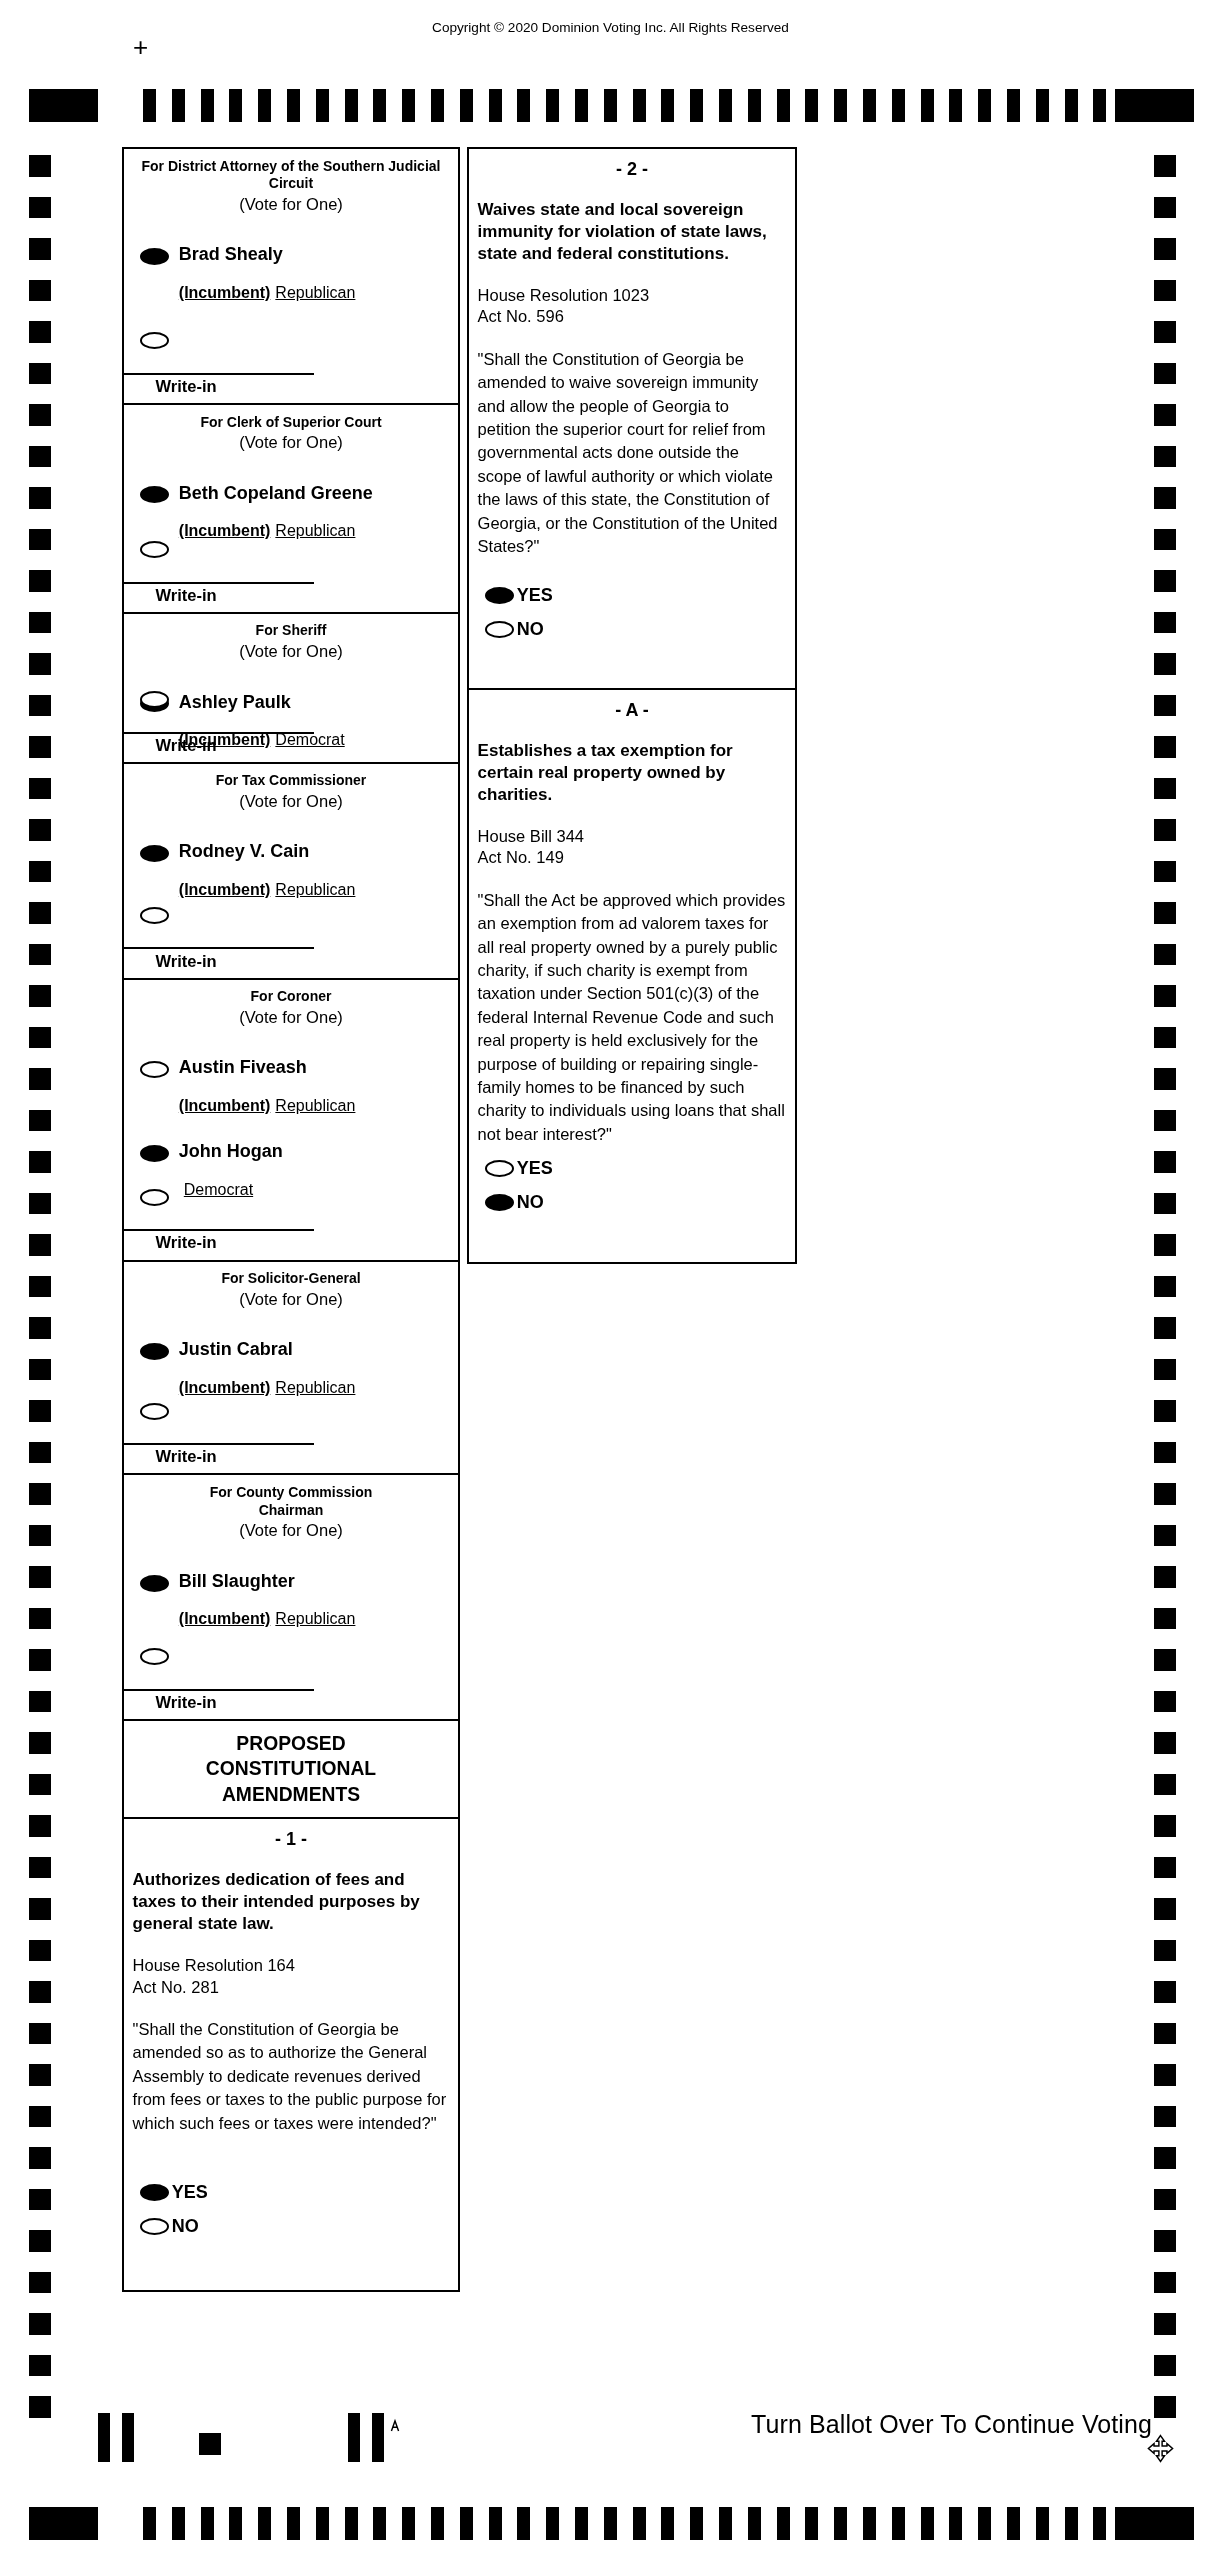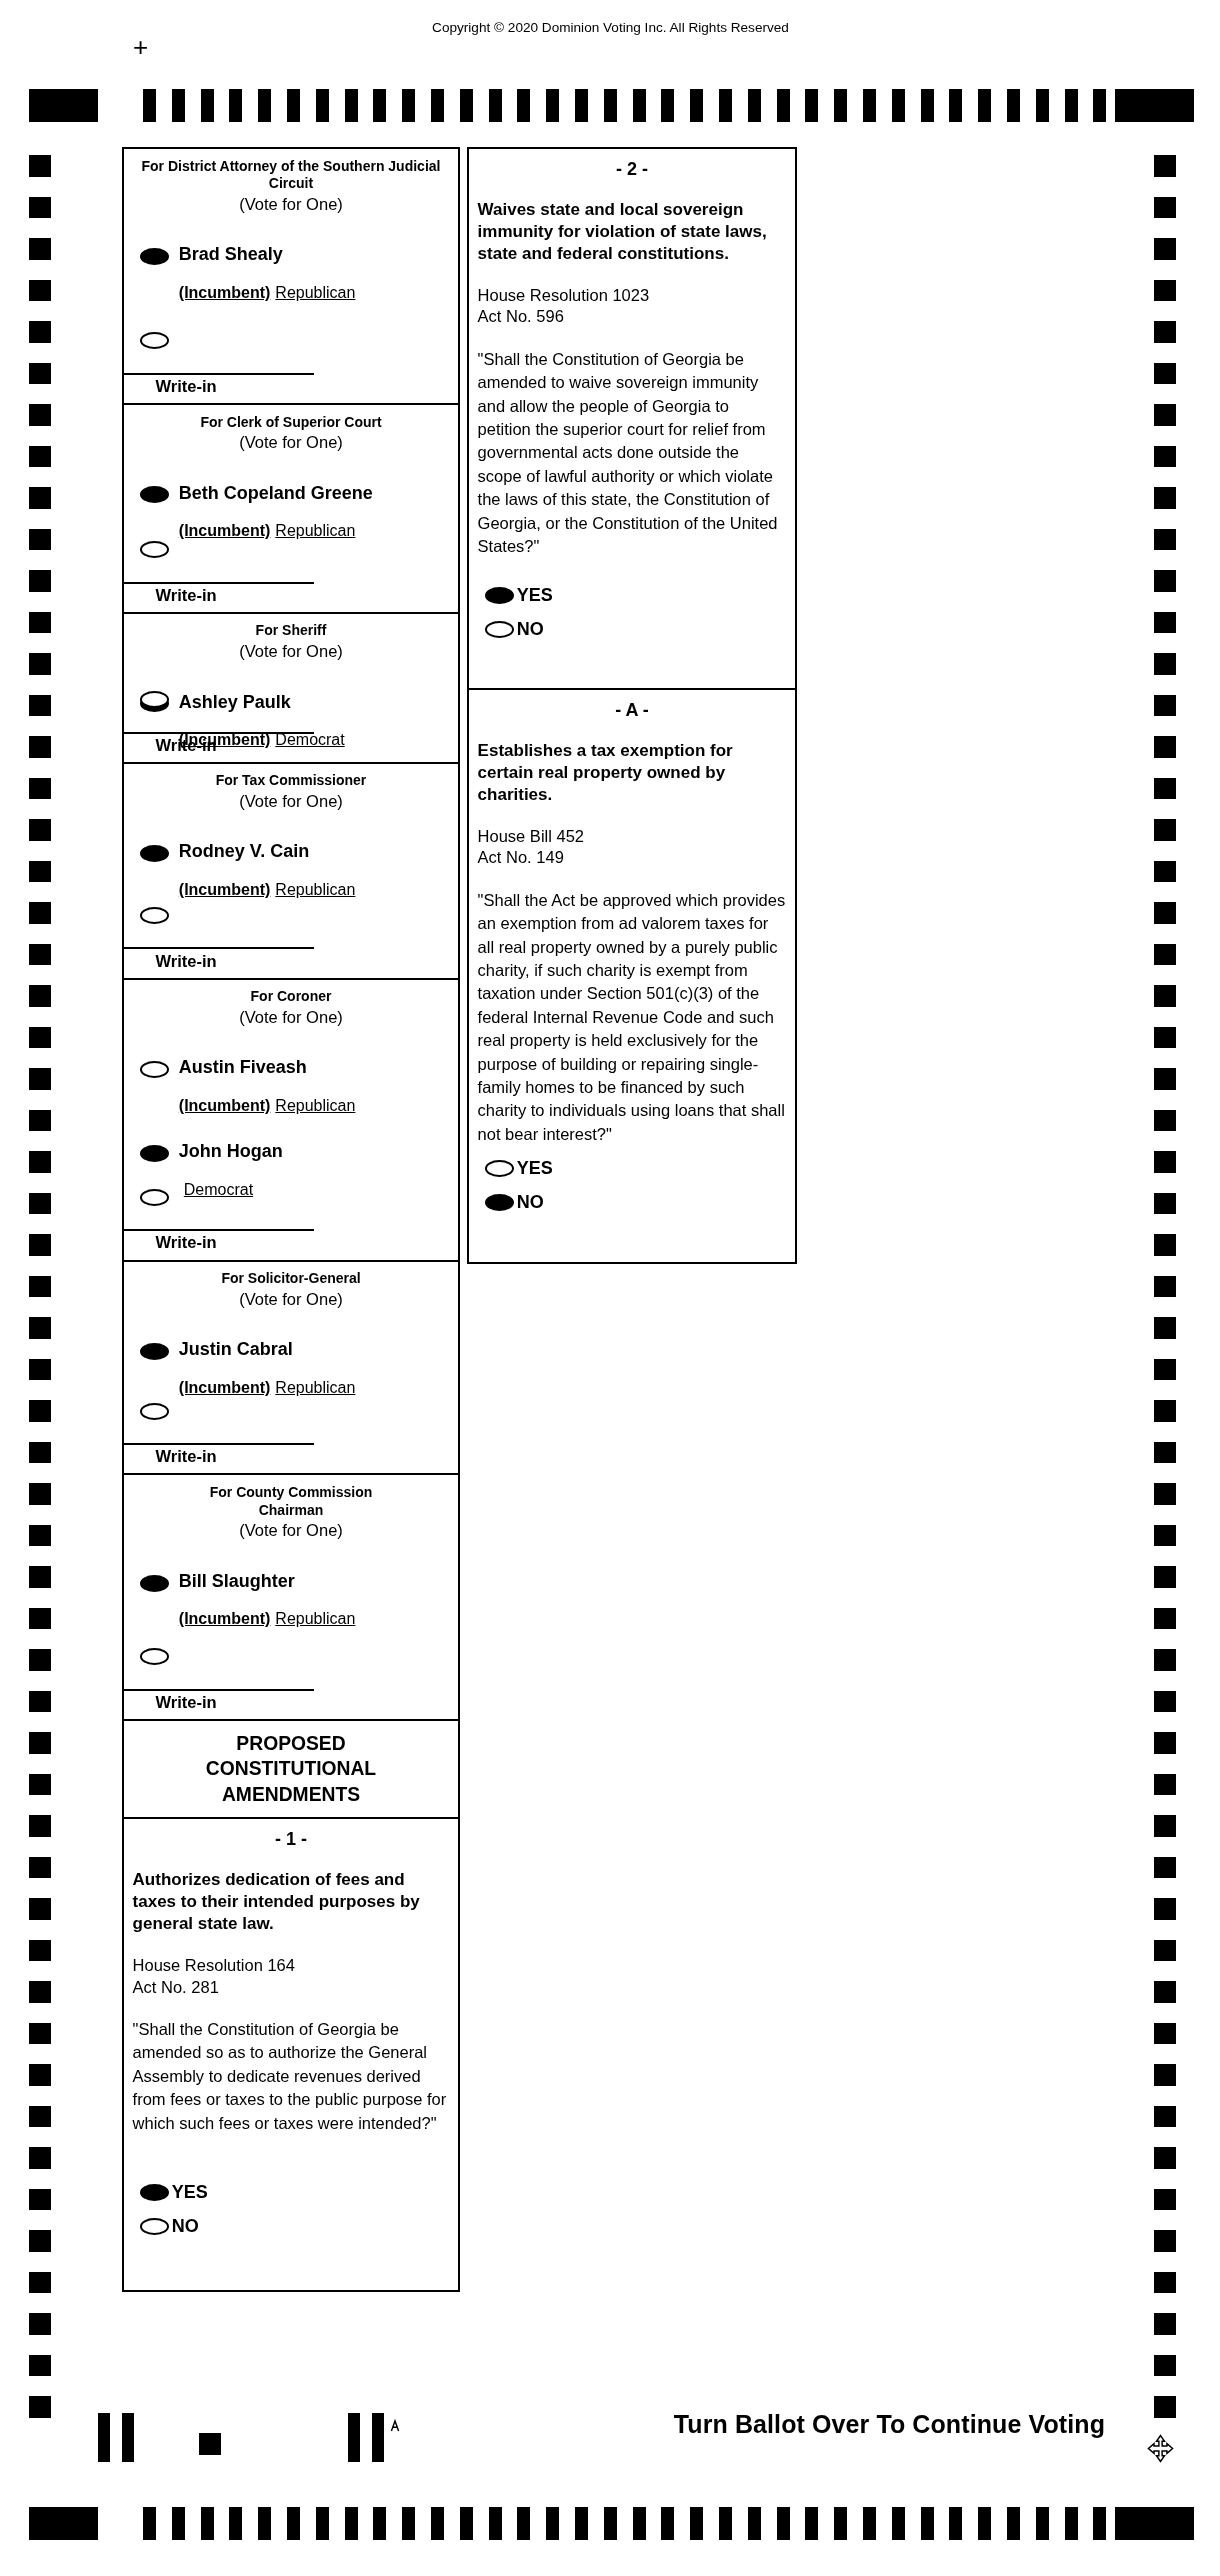--- a/index.html
+++ b/index.html
@@ -49,22 +49,22 @@
 
   .mnum { font-size:18px; font-weight:bold; text-align:center; padding-top:10px; }
   .msummary { font-size:17px; font-weight:bold; line-height:1.3; margin:18.6px 8.6px 0; }
   .mref { font-size:16.5px; line-height:1.3; margin:20px 8.6px 0; }
   .mquestion { font-size:16.5px; line-height:1.42; margin:20px 8.6px 0; }
   .choice { display:flex; align-items:center; gap:3px; margin:21.5px 0 0 15.8px; }
   .choice + .choice { margin-top:13px; }
   .chlabel { font-size:18px; font-weight:bold; }
 
   
-  .turn { position:absolute; top:2410px; left:604px; width:501px; text-align:right;
-          font-size:25px; font-weight:bold; letter-spacing:0.1px; }
+  .turn { position:absolute; top:2410px; left:651px; width:501px; text-align:right;
+          font-size:25px; font-weight:normal; letter-spacing:0.1px; }
   .bmark { position:absolute; background:#000; }
   .cross { position:absolute; left:1146px; top:2434px; }
   .tinymark { position:absolute; left:390px; top:2418px; }
 </style>
 </head>
 <body>
 
 <div class="page">
 
   <div class="copyright">Copyright © 2020 Dominion Voting Inc. All Rights Reserved</div>
@@ -394,21 +394,21 @@
         <span class="oval"></span>
         <span class="chlabel">NO</span>
       </div>
     </section>
 
 
     <section class="box" style="height:576px">
       <div class="mnum">- A -</div>
       <div class="msummary">Establishes a tax exemption for certain real property owned by charities.</div>
       <div class="mref">
-        <div>House Bill 452</div>
+        <div>House Bill 344</div>
         <div>Act No. 149</div>
       </div>
       <div class="mquestion">"Shall the Act be approved which provides an exemption from ad valorem taxes for all real property owned by a purely public charity, if such charity is exempt from taxation under Section 501(c)(3) of the federal Internal Revenue Code and such real property is held exclusively for the purpose of building or repairing single-family homes to be financed by such charity to individuals using loans that shall not bear interest?"</div>
       <div class="choice" style="margin-top:11.5px">
         <span class="oval"></span>
         <span class="chlabel">YES</span>
       </div>
       <div class="choice">
         <span class="oval filled"></span>
         <span class="chlabel">NO</span>

